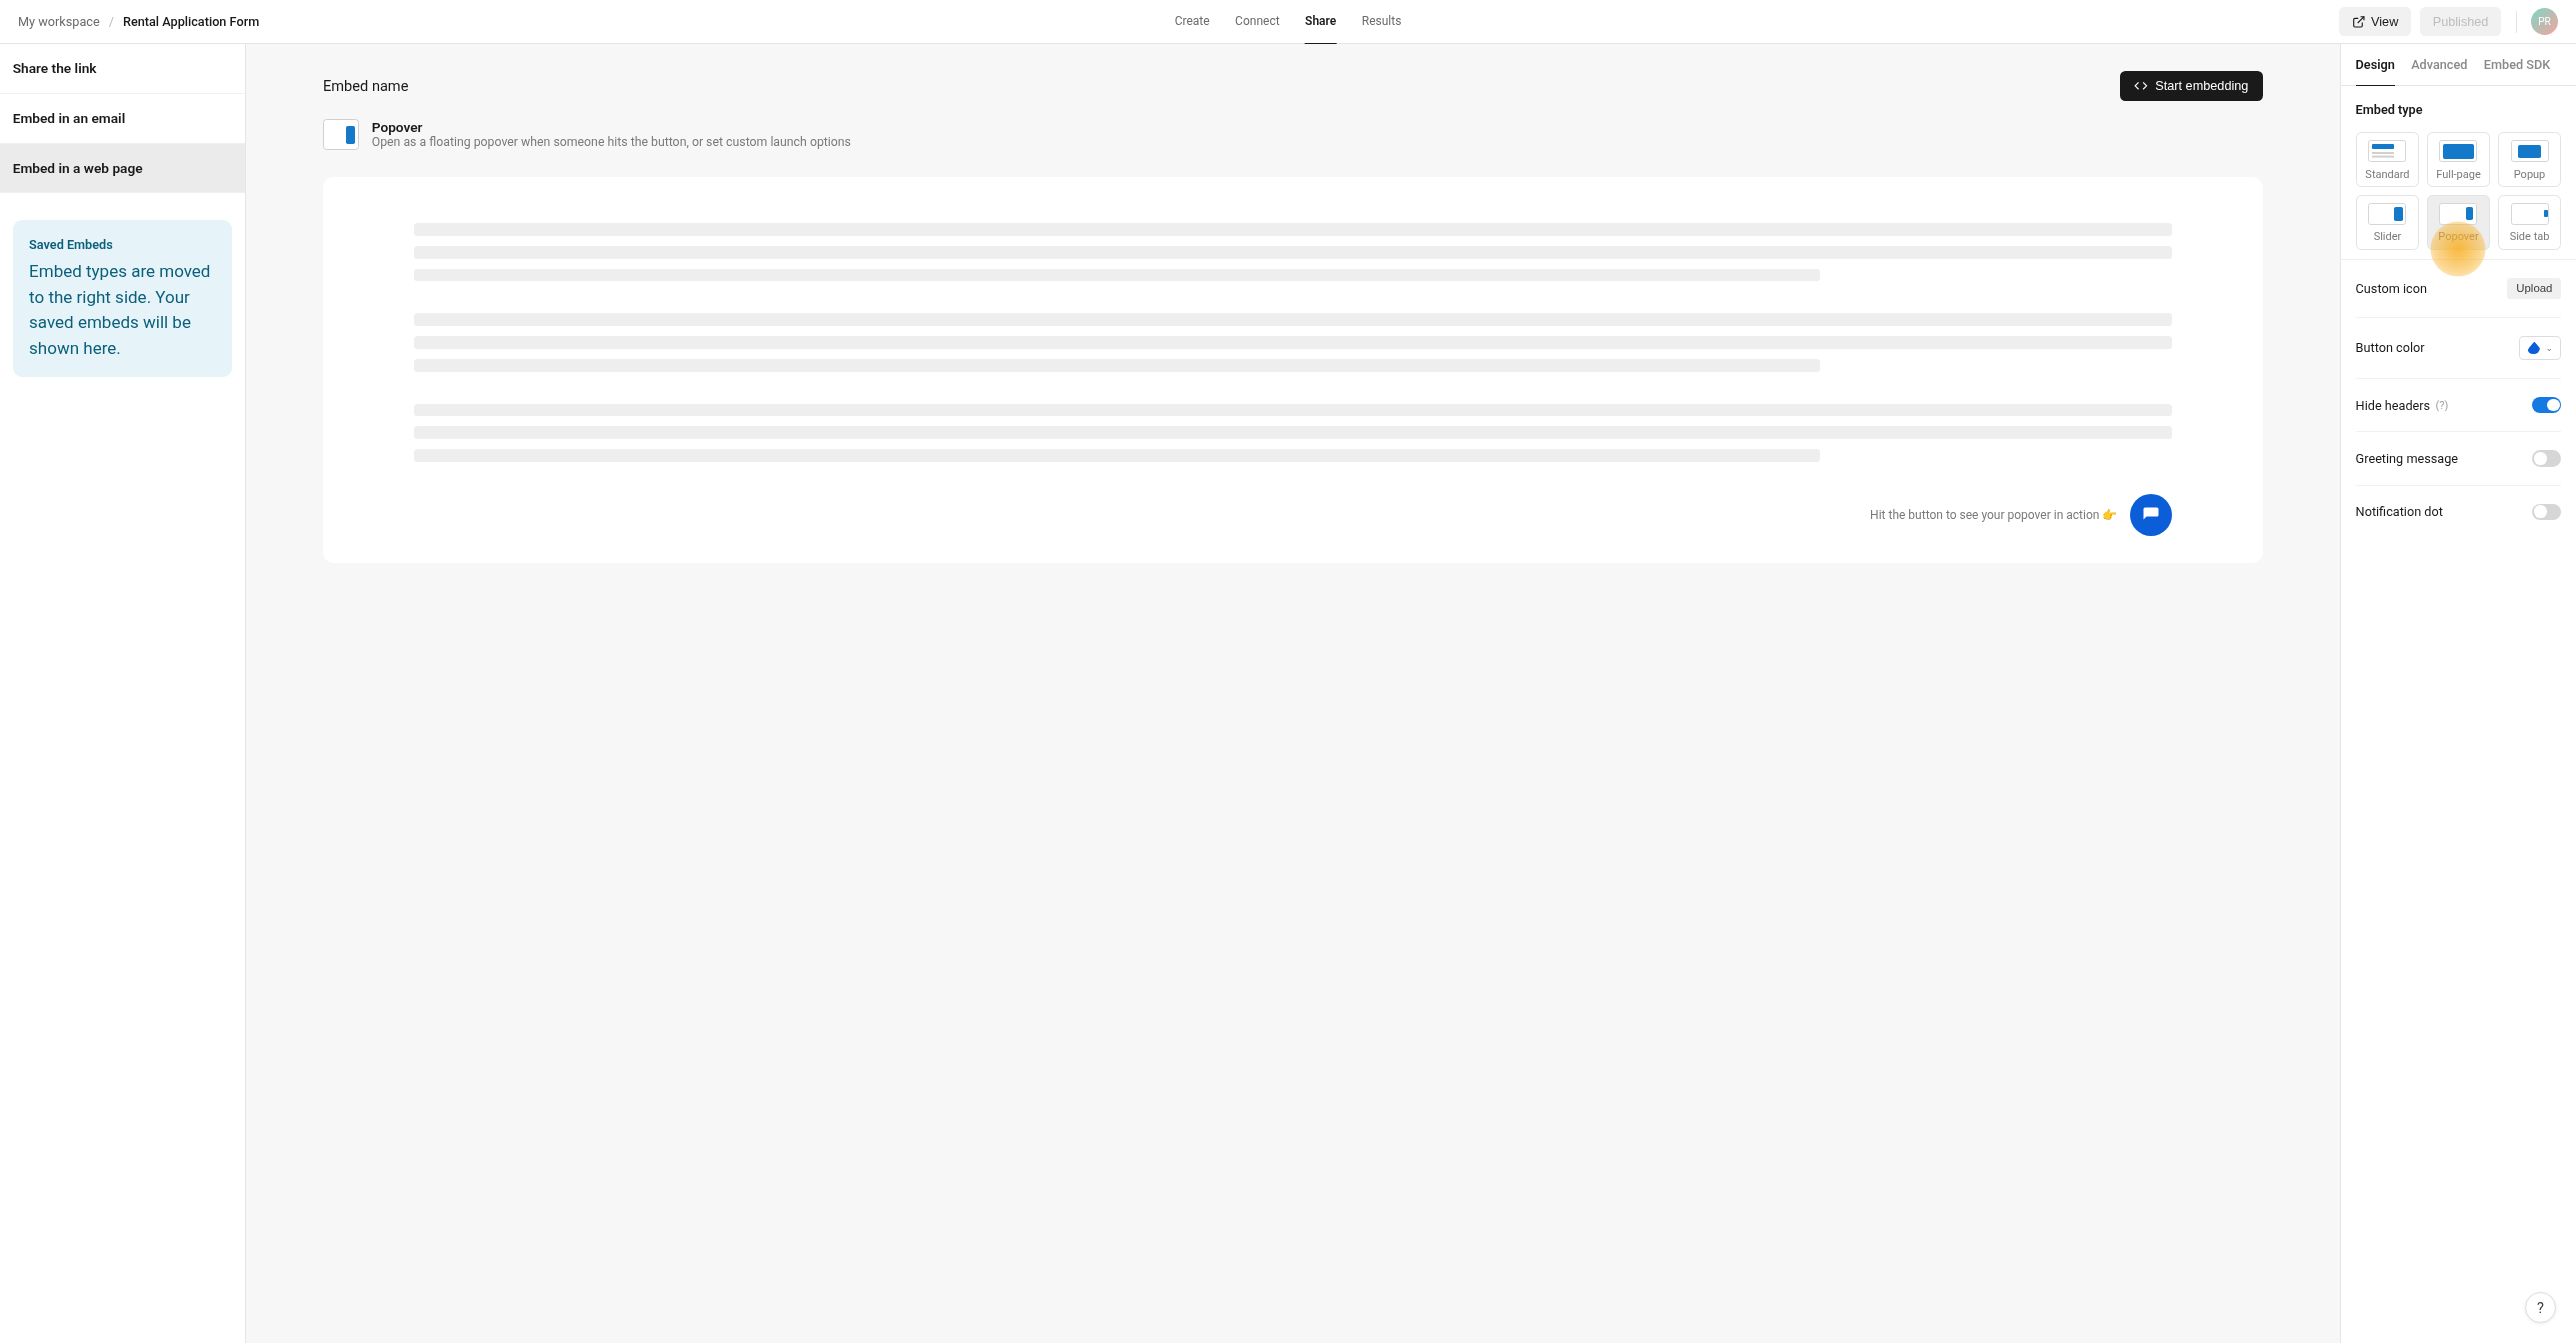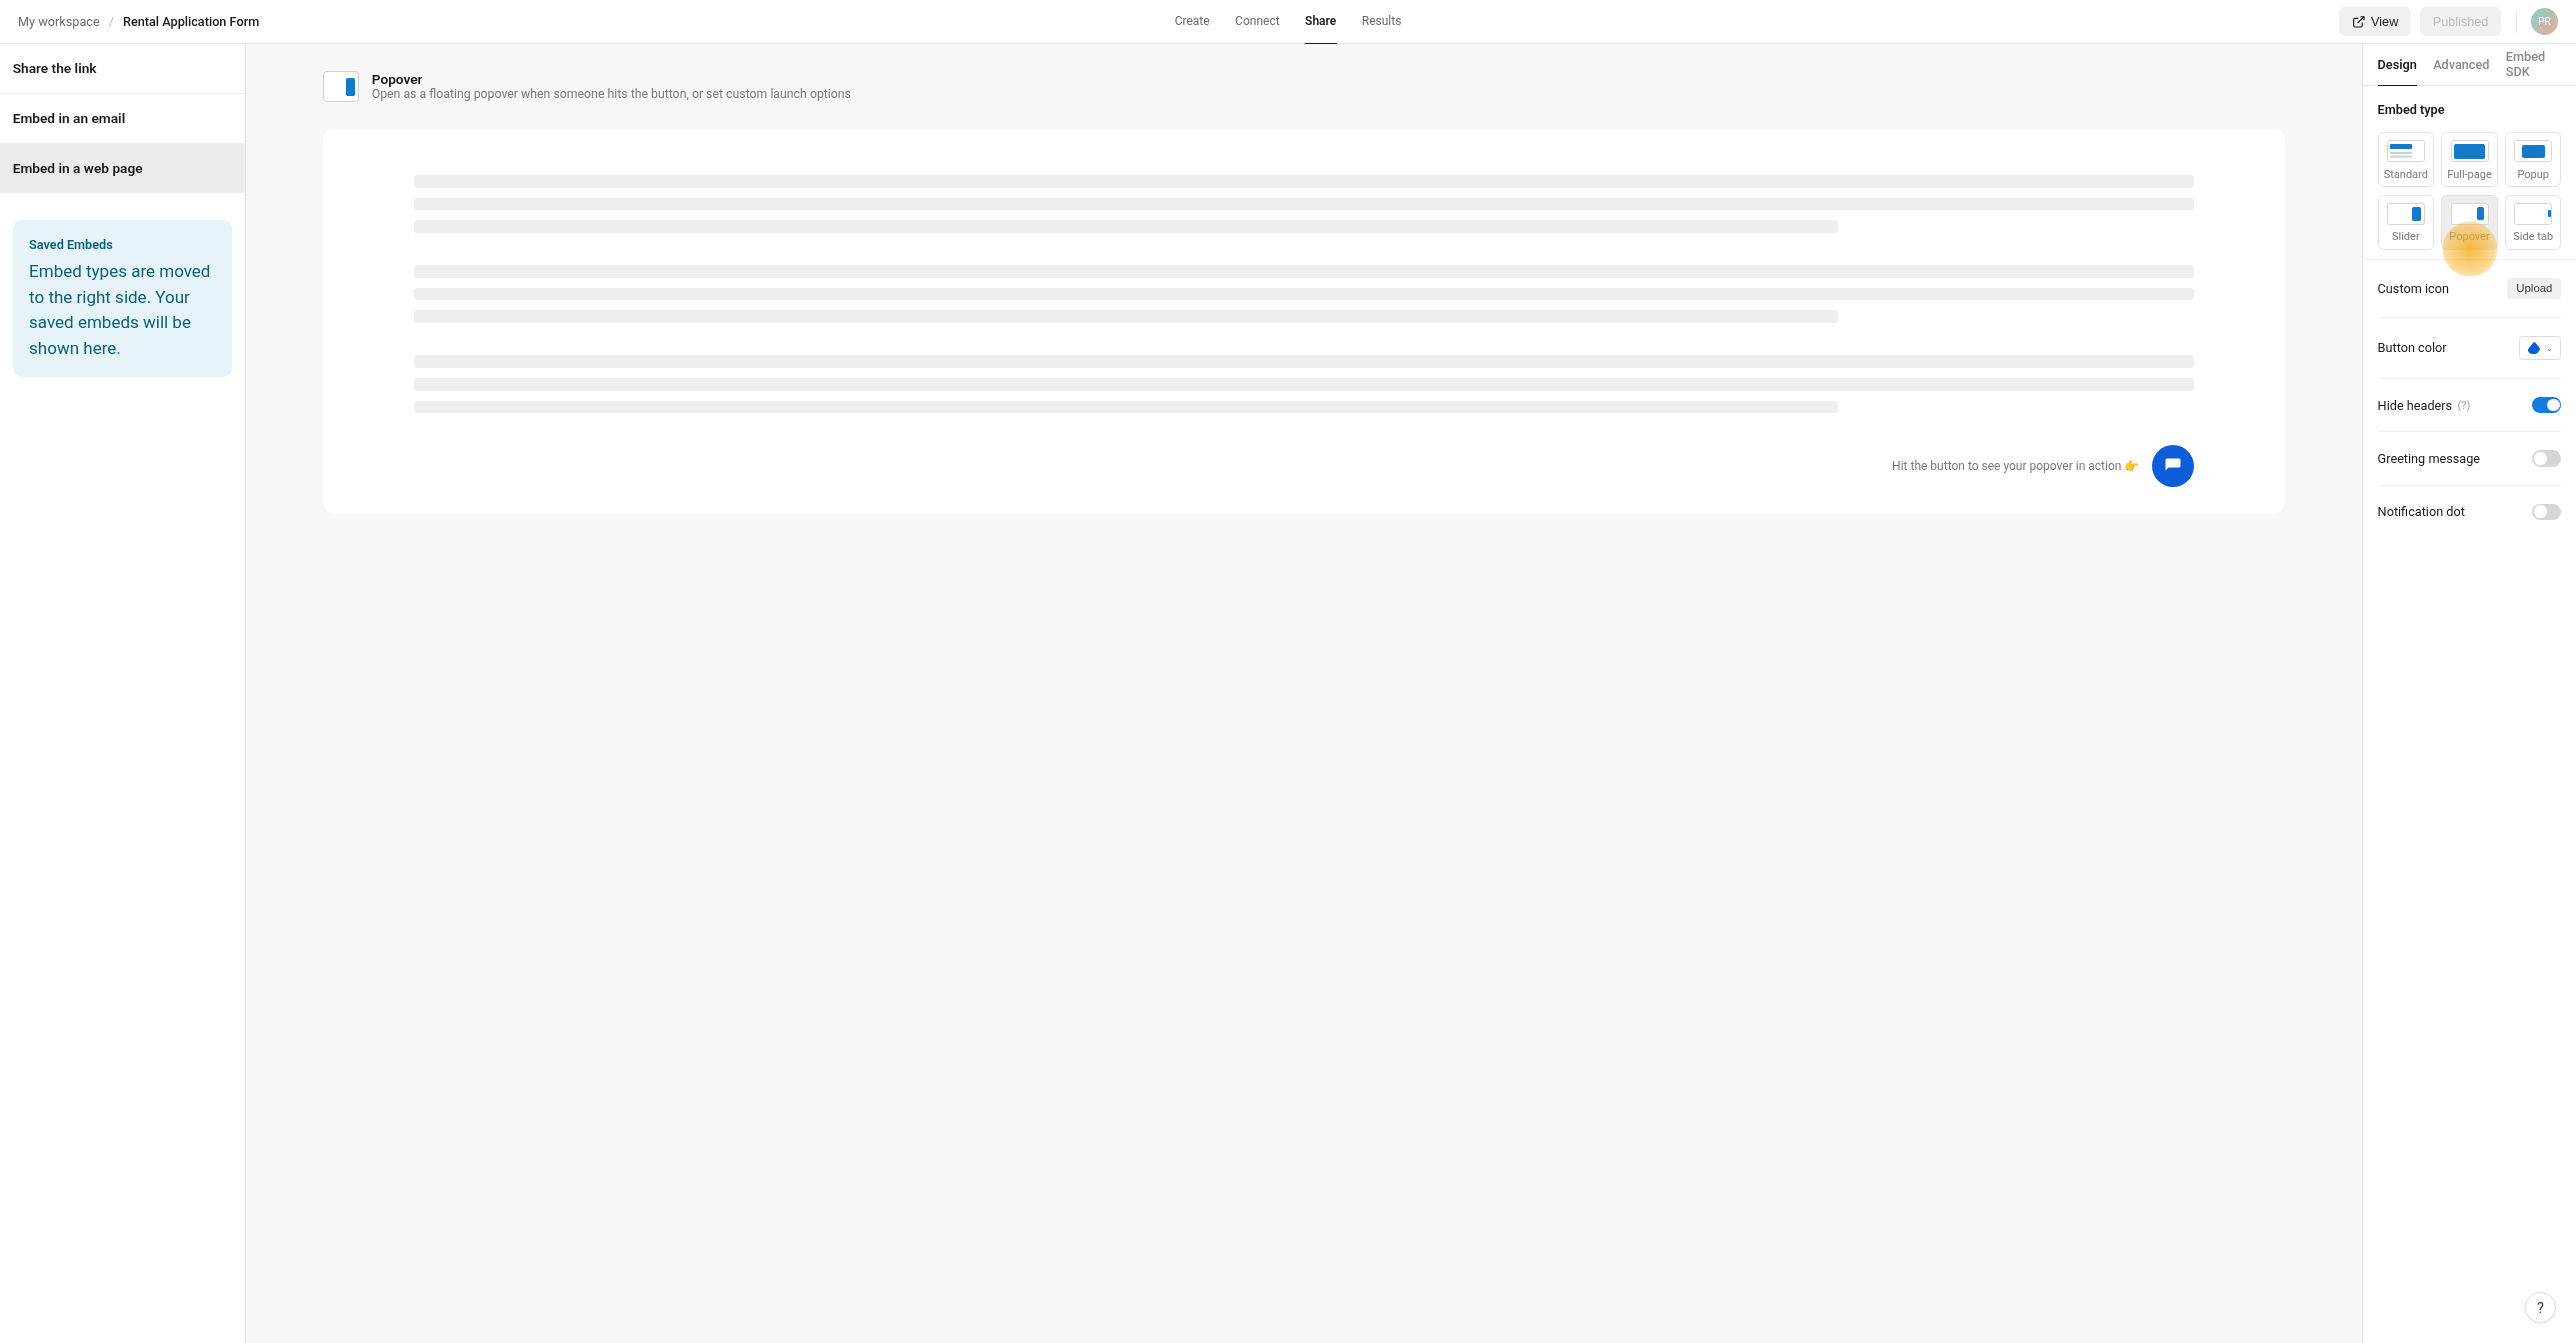--- a/index.html
+++ b/index.html
@@ -91,21 +91,21 @@
       width: 42px; height: 42px; border-radius: 50%; background: #0b5ed7;
       display: flex; align-items: center; justify-content: center; cursor: pointer;
     }
     
     .device-toggle { display: flex; justify-content: center; margin-top: 22px; }
     .toggle-group { display: flex; background: #ededed; border-radius: 7.3px; overflow: hidden; }
     .toggle-btn { padding: 9px 18px; font-size: 12.7px; border: none; background: transparent; cursor: pointer; color: #5a5a5a; }
     .toggle-btn.active { background: #6b6b6b; color: #fff; }
     
     
-    .right-panel { width: 214px; border-left: 0.9px solid #e5e5e5; display: flex; flex-direction: column; }
+    .right-panel { width: 236px; border-left: 0.9px solid #e5e5e5; display: flex; flex-direction: column; }
     .right-tabs { display: flex; gap: 16.4px; padding: 0 14.6px; border-bottom: 0.9px solid #e5e5e5; height: 42px; align-items: center; }
     .right-tab { color: #8a8a8a; font-size: 12.7px; cursor: pointer; border-bottom: 1.8px solid transparent; height: 42px; display: flex; align-items: center; font-weight: 500; }
     .right-tab.active { color: #1a1a1a; font-weight: 600; border-bottom-color: #1a1a1a; }
     .right-body { padding: 16.4px 14.6px; flex: 1; overflow-y: auto; }
     .section-label { font-weight: 600; font-size: 12.7px; margin-bottom: 14.6px; }
     .type-grid { display: grid; grid-template-columns: repeat(3, 1fr); gap: 7.3px; margin-bottom: 9px; }
     .type-item {
       border: 0.9px solid #e3e3e3; border-radius: 5.5px; padding: 7.3px 3.6px 5.5px;
       text-align: center; cursor: pointer; background: #fff;
     }
@@ -202,20 +202,30 @@
       <div class="side-item">Share the link</div>
       <div class="side-item">Embed in an email</div>
       <div class="side-item active">Embed in a web page</div>
       <div class="saved-box">
         <div class="saved-title">Saved Embeds</div>
         <div class="saved-desc">Embed types are moved to the right side. Your saved embeds will be shown here.</div>
       </div>
     </div>
 
     <div class="center">
+      <div class="center-header">
+        <div class="embed-name-label">Embed name</div>
+        <button class="btn-start">
+          <svg width="13.7" height="13.7" viewBox="0 0 24 24" fill="none" stroke="currentColor" stroke-width="2">
+              <polyline points="16 18 22 12 16 6"></polyline>
+              <polyline points="8 6 2 12 8 18"></polyline>
+            </svg>
+          <span>Start embedding</span>
+        </button>
+      </div>
       <div class="embed-desc-row">
         <div class="embed-thumb"></div>
         <div class="embed-desc-text">
           <div class="embed-desc-title">Popover</div>
           <div class="embed-desc-sub">Open as a floating popover when someone hits the button, or set custom launch options</div>
         </div>
       </div>
 
       <div class="preview-card">
         <div class="skeleton-group">

